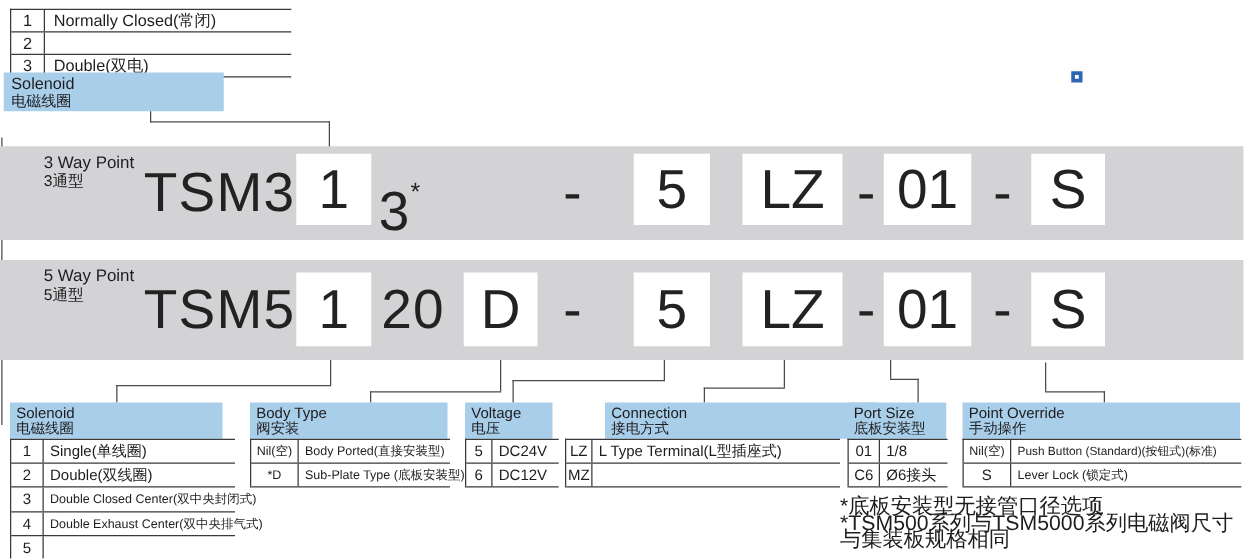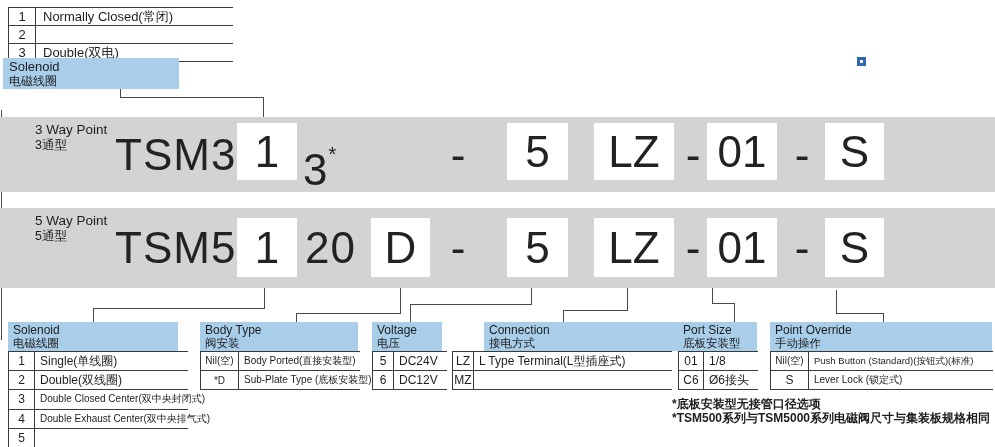--- a/index.html
+++ b/index.html
@@ -45,21 +45,21 @@
   .bt-header { background:#a9cee9; height:29px; padding:1px 0 0 5px; }
   .bt-header .en { font-size:12px; line-height:14px; white-space:nowrap; }
   .bt-header .zh { font-size:11.5px; line-height:13px; white-space:nowrap; }
   .bt-rows { border-top:1px solid #3a3a3a; border-left:1px solid #3a3a3a; }
   .bt-row { display:flex; align-items:center; height:19px; border-bottom:1px solid #3a3a3a; font-size:12px; }
   .bt-key { align-self:stretch; display:flex; align-items:center; justify-content:center; border-right:1px solid #3a3a3a; text-align:center; }
   .bt-val { padding-left:5px; white-space:nowrap; }
   .sm { font-size:10px; }
   .xs { font-size:9.5px; }
   
-  .notes { position:absolute; left:672px; top:398px; width:322px; font-size:12px; font-weight:bold; line-height:13.5px; }
+  .notes { position:absolute; left:672px; top:398px; width:322px; font-size:17px; font-weight:normal; line-height:13.5px; }
   .notes p { margin:0; }
 </style>
 </head>
 <body>
 
 <div class="page">
 
   <div class="top-table">
     <div class="tt-row">
       <span class="tt-key">1</span>

